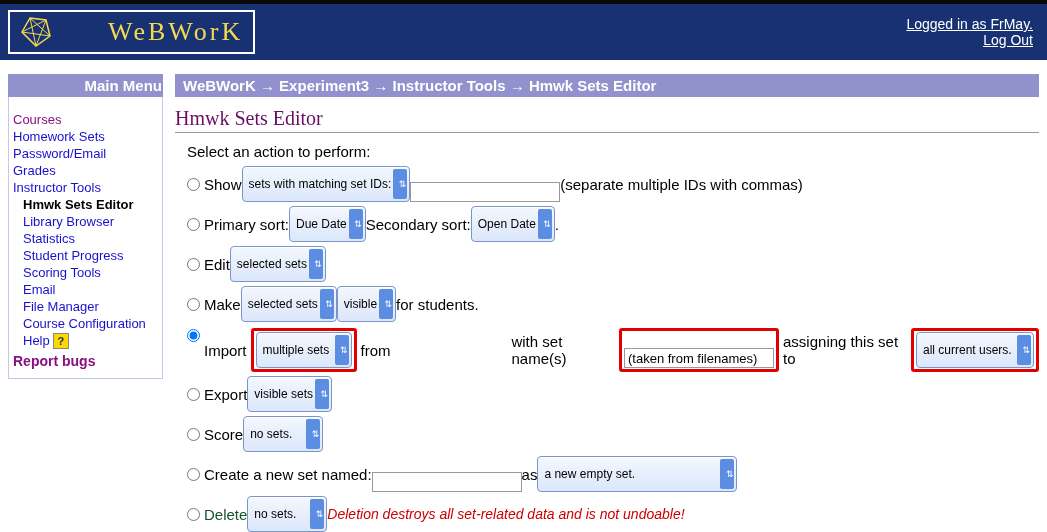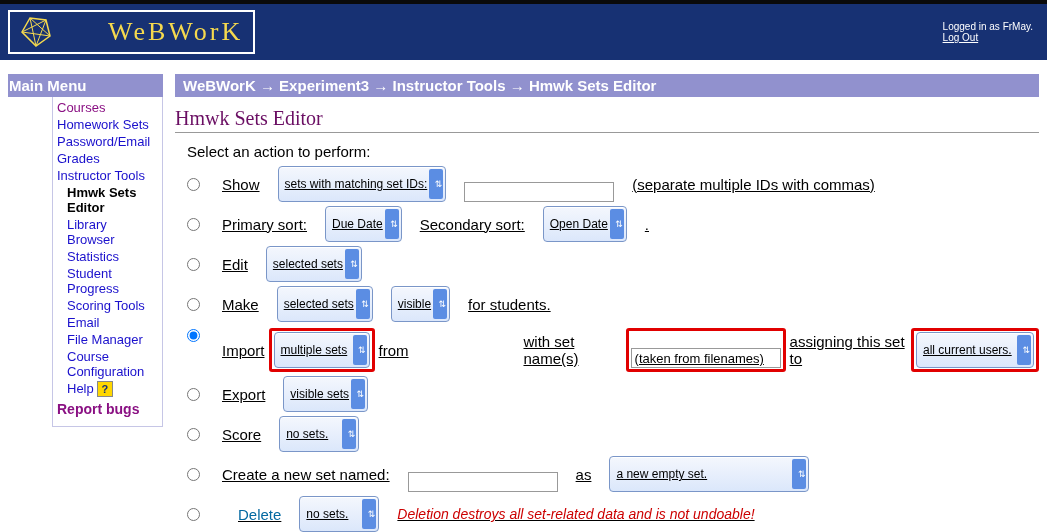--- a/index.html
+++ b/index.html
@@ -2,51 +2,51 @@
 <html><head>
 <meta charset="utf-8">
 <style>
 * { margin:0; padding:0; box-sizing:border-box; font-family: Arial, Helvetica, sans-serif; }
 body { background:#fff; color:#000; font-size:14px; }
 .topbar { background:#0a0a0a; height:4px; }
 .header { background:#173173; color:#fff; display:flex; align-items:center; justify-content:space-between; padding:6px 14px 6px 8px; height:56px; }
 .logo-box { display:flex; align-items:center; border:2px solid #fff; background:#173173; padding:2px 10px 2px 6px; }
 .logo-box svg { margin-right:8px; }
 .logo-text { font-family: Georgia, 'Times New Roman', serif; color:#f5d94e; font-size:26px; letter-spacing:3px;margin-left:44px; }
-.header-right { text-align:left; font-size:10px; }
+.header-right { text-align:right; font-size:14px;text-decoration:underline; }
 .header-right a { color:#fff; text-decoration:underline; cursor:pointer; }
 .layout { display:flex; margin:14px 8px 0 8px; gap:12px; }
 .sidebar { width:155px; flex-shrink:0; }
-.sidebar-title { background:#9191ce; color:#fff; font-weight:bold; text-align:left; padding:2px 0; border:1px solid #9191ce; font-size:15px; }
-.sidebar-body { border:1px solid #c6c6e6; border-top:none; padding:2px 4px 8px 4px;margin-left:44px; }
+.sidebar-title { background:#9191ce; color:#fff; font-weight:bold; text-align:right; padding:2px 0; border:1px solid #9191ce; font-size:15px; }
+.sidebar-body { border:1px solid #c6c6e6; border-top:none; padding:14px 4px 8px 4px; }
 .sidebar-body a { display:block; color:#1a10cc; text-decoration:none; font-size:13px; padding:1px 0; cursor:pointer; }
 .sidebar-body a.purple { color:#8a1083; }
 .sidebar-body a.indent { padding-left:10px; }
 .sidebar-body a.active { padding-left:10px; color:#000; font-weight:bold; }
 .sidebar-body .bugs { color:#8a1083; font-weight:bold; font-size:14px; margin-top:3px; display:block; }
 .help-row { display:flex; align-items:center; gap:3px; }
 .help-icon { width:16px; height:16px; background:#ffd700; border:1px solid #888; display:inline-flex; align-items:center; justify-content:center; font-size:11px; font-weight:bold; color:#173173; }
 .main { flex:1; }
 .breadcrumb { background:#9191ce; color:#fff; font-weight:bold; padding:3px 8px; font-size:15px; }
 .page-title { color:#6a0e63; font-size:20px; border-bottom:1px solid #999; padding:4px 0 2px 0; margin:6px 0 10px 0; font-family: Georgia, serif; }
 .form-area { padding-left:12px; }
 .prompt { font-size:15px; margin-bottom:6px; }
-.row { display:flex; align-items:center; gap:18px; margin-bottom:4px; font-size:15px; min-height:24px;text-decoration:underline; }
+.row { display:flex; align-items:center; gap:0; margin-bottom:4px; font-size:15px; min-height:24px; }
 .row input[type=radio]{ margin-right:4px; }
 .aqua-select { background:linear-gradient(#f4f7fd,#dbe7fb); border:1px solid #7a96c8; border-radius:4px; font-size:12px; padding:1px 18px 1px 6px; position:relative; display:inline-flex; align-items:center; cursor:pointer; box-shadow:inset 0 1px 0 #fff; height:36px; }
 .aqua-select::after { content:""; position:absolute; right:2px; top:2px; bottom:2px; width:14px; background:#5b8de3; border-radius:2px; }
 .aqua-select::before { content:"⇅"; position:absolute; right:3px; color:#fff; font-size:9px; z-index:2; }
 .aqua-select span { position:relative; z-index:1; }
 .red-box { border:3px solid #e10000; border-radius:3px; padding:1px 2px; display:inline-flex; }
 .txtinput { border:1px solid #999; height:20px; font-size:13px; padding:0 3px;margin-top:16px; }
 .listbox { width:120px; height:92px; border:1px solid #999; font-size:12px; overflow:hidden; background:#fff; }
 .listbox div { padding:1px 4px; }
 .listbox div.selected { background:#d8d8d8; }
 .import-row { display:flex; align-items:center; gap:4px; font-size:15px; }
-.delete-lbl { color:#0369a1;margin-left:16px; }
+.delete-lbl { color:#14532d; }
 .delete-warn { color:#c00; font-style:italic; font-size:14px; }
 .action-row { text-align:center; margin-top:6px; }
 .aqua-btn { background:linear-gradient(#fff,#e0e0e0); border:1px solid #888; border-radius:10px; padding:3px 12px; font-size:12px; cursor:pointer; }
 </style>
 </head>
 <body>
 
 <div class="topbar"></div>
 
 <div class="header">

